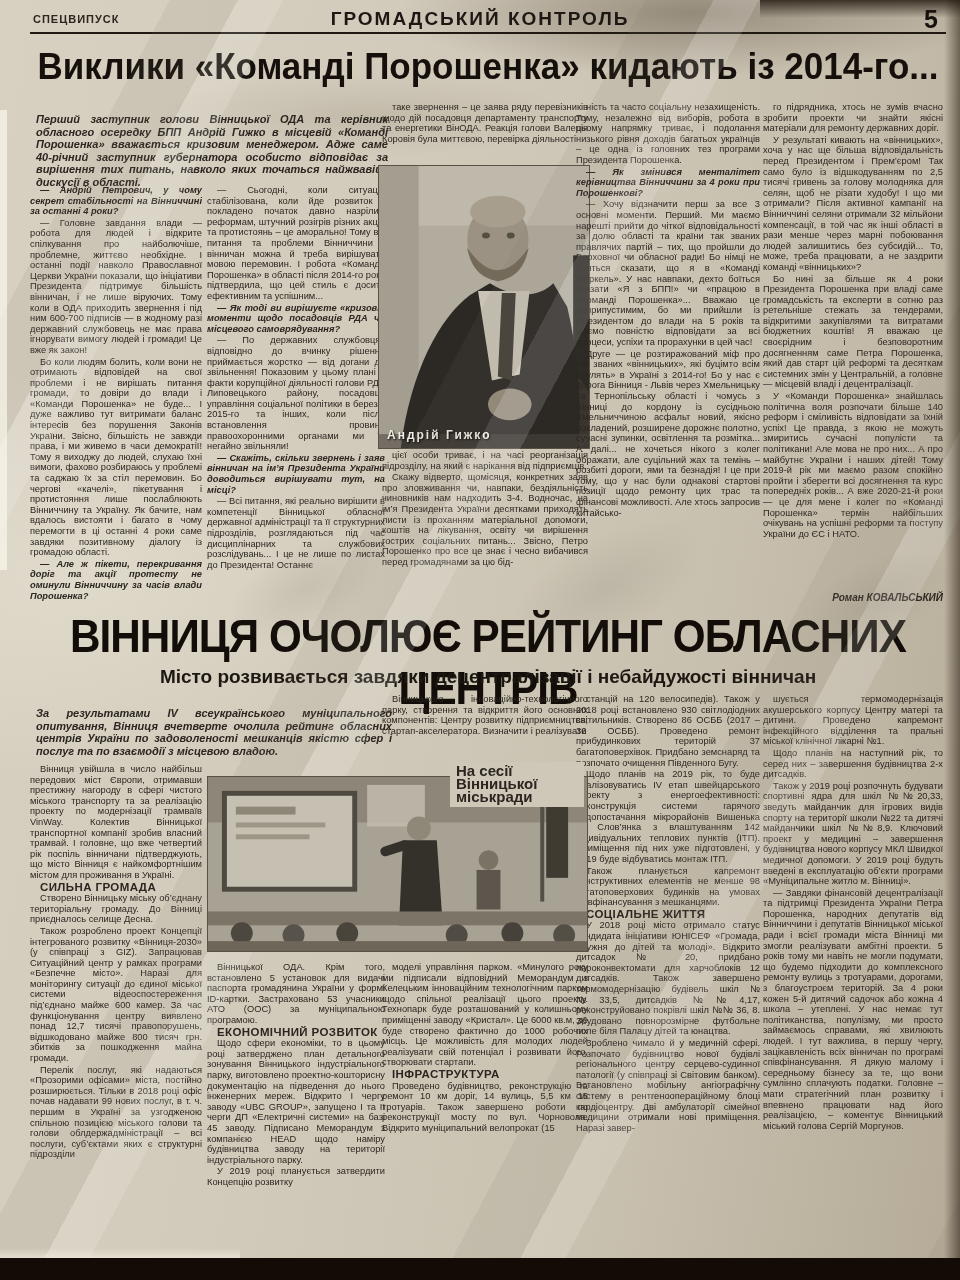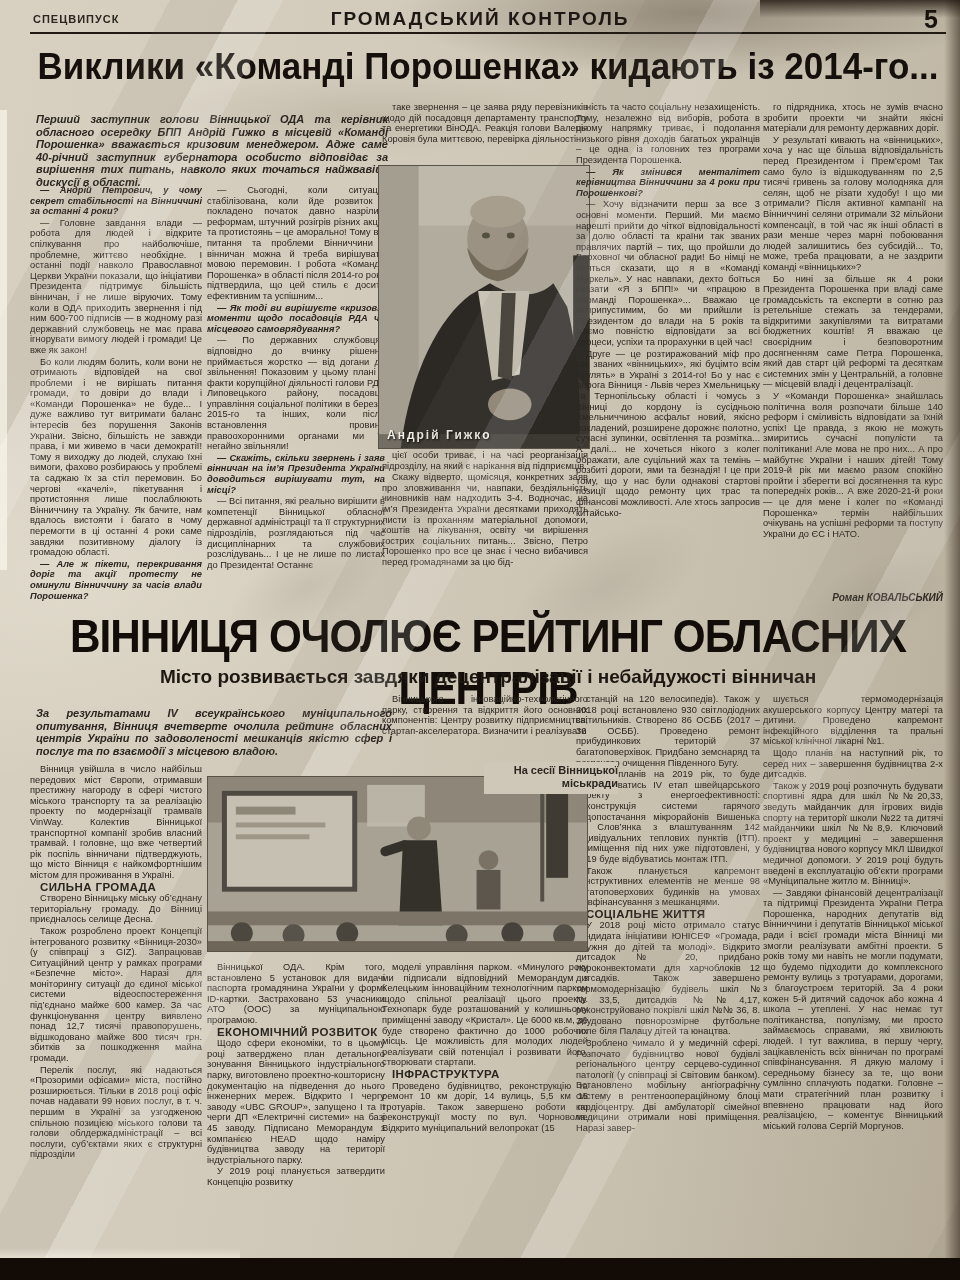--- a/index.html
+++ b/index.html
@@ -73,22 +73,22 @@
   
   .art2{position:absolute;left:30px;right:14px;top:616px;height:640px;}
   .art2 h2{position:absolute;left:0;top:-4px;width:100%;margin:0;text-align:center;
     font-size:44px;line-height:50px;font-weight:bold;color:#120d08;
     transform:scaleX(.96) scaleY(1.05);letter-spacing:-1px;}
   .subtitle{position:absolute;left:0;top:50px;width:100%;margin:0;text-align:center;
     font-size:19px;font-weight:bold;color:#1c1711;}
   .art2 .lead{left:6px;top:80px;width:356px;}
   .a2c1{left:0;top:148px;width:172px;height:492px;}
   .a2c3t{left:352px;top:78px;width:206px;height:70px;}
-  .cap2{position:absolute;left:454px;top:146px;width:128px;background:#cfc8b8;
-    font-size:11px;font-weight:bold;text-align:right;line-height:13px;padding:2px 0 4px 6px;z-index:3;}
+  .cap2{position:absolute;left:420px;top:146px;width:128px;background:#cfc8b8;
+    font-size:15px;font-weight:bold;line-height:13px;padding:2px 0 4px 6px;z-index:3;}
   .photo2{position:absolute;left:177px;top:160px;width:381px;height:176px;margin:0;
     border:1px solid #575146;box-sizing:border-box;z-index:2;}
   .photo2 svg{display:block;width:100%;height:100%;}
   .a2c2b{left:177px;top:346px;width:178px;height:294px;}
   .a2c3b{left:352px;top:346px;width:206px;height:294px;}
   .a2c4{left:546px;top:78px;width:184px;height:562px;}
   .a2c5{left:733px;top:78px;width:180px;height:562px;}
 </style>
 </head>
 <body>

